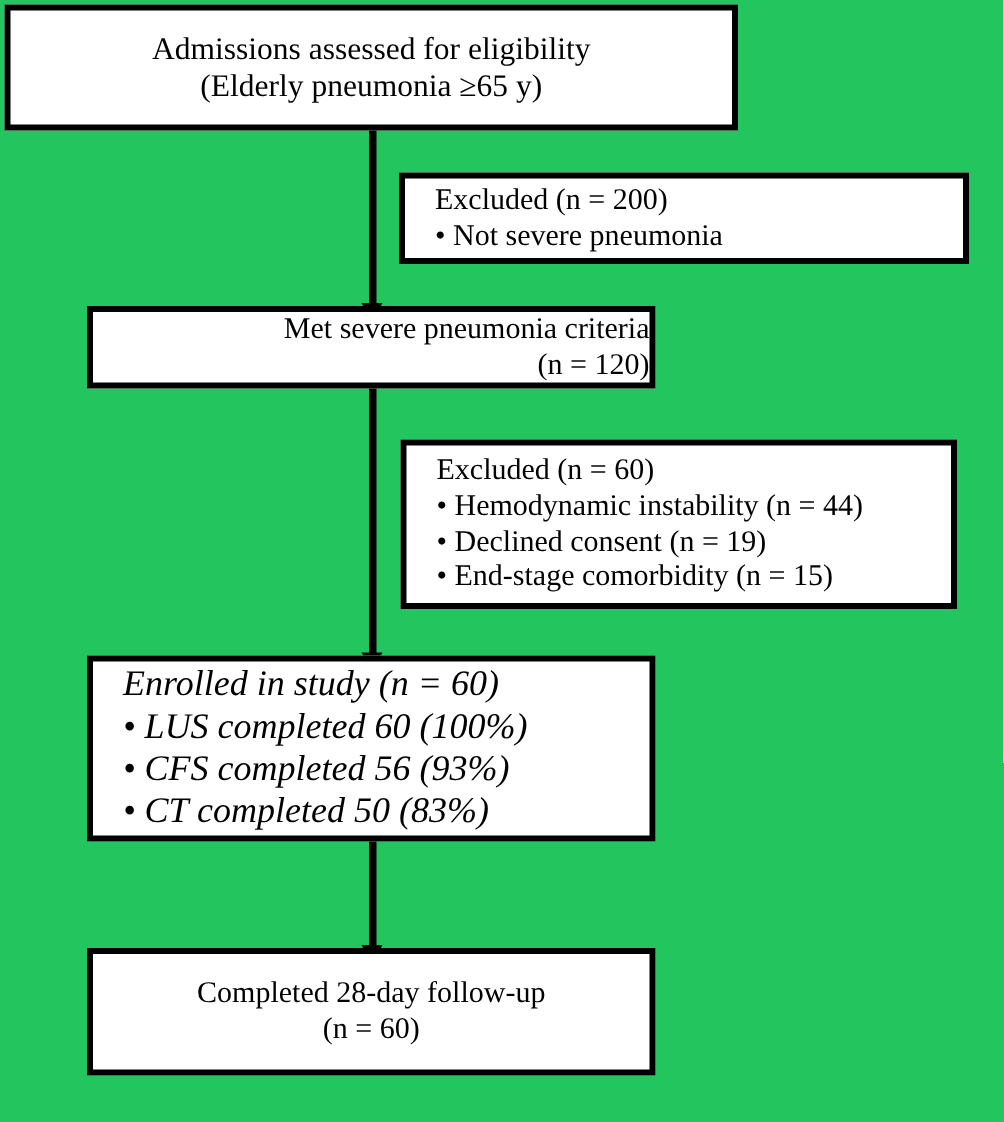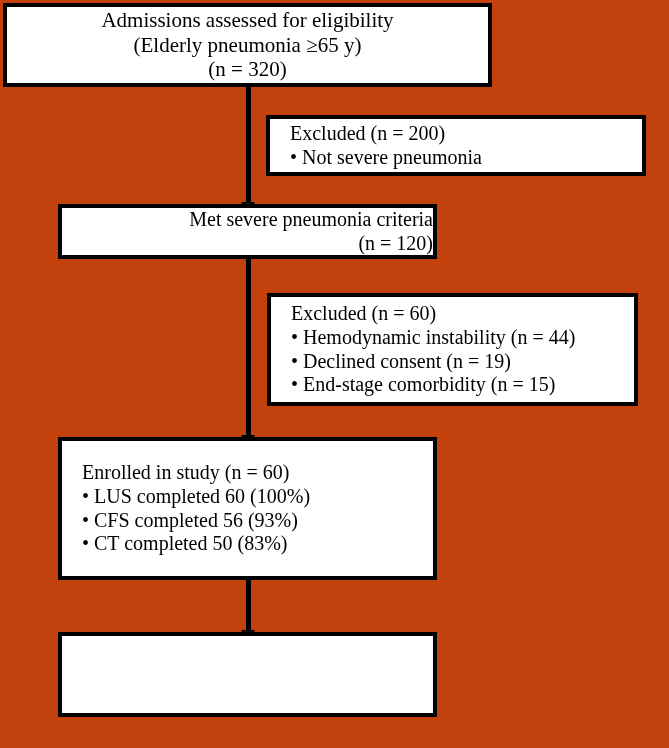--- a/index.html
+++ b/index.html
@@ -9,21 +9,21 @@
     background: #ffffff;
   }
   body {
     font-family: "Liberation Serif", "DejaVu Serif", serif;
     color: #000000;
   }
   #flow-canvas {
     position: relative;
     width: 669px;
     height: 748px;
-    background: #c2410c;
+    background: #22c55e;
     overflow: hidden;
   }
   .fc-box {
     position: absolute;
     box-sizing: border-box;
     background: #ffffff;
     border: 4px solid #000000;
     display: flex;
     flex-direction: column;
     justify-content: center;
@@ -42,21 +42,21 @@
   }
   .align-left .fc-line {
     text-align: left;
   }
 
   
   #box-assessed      { left: 3px;   top: 3px;   width: 489px; height: 84px;  font-size: 21px; }
   #box-excluded-1    { left: 266px; top: 115px; width: 380px; height: 61px;  font-size: 20px; }
   #box-met-criteria  { left: 58px;  top: 204px; width: 379px; height: 55px;  font-size: 20px; align-items: flex-end; }
   #box-excluded-2    { left: 267px; top: 293px; width: 371px; height: 113px; font-size: 20px; }
-  #box-enrolled      { left: 58px;  top: 437px; width: 379px; height: 143px; font-size: 20px; }
+  #box-enrolled      { left: 58px;  top: 437px; width: 379px; height: 124px; font-size: 24px; font-style: italic; }
   #box-completed     { left: 58px;  top: 632px; width: 379px; height: 85px;  font-size: 20px; }
 
   
   .fc-connector {
     position: absolute;
     z-index: 1;
   }
   .fc-stem {
     position: absolute;
     left: 0;
@@ -101,21 +101,20 @@
   </div>
 
   <div class="fc-connector" id="conn-3">
     <div class="fc-stem"></div>
     <div class="fc-arrowhead"></div>
   </div>
 
   <div class="fc-box align-center" id="box-assessed">
     <span class="fc-line">Admissions assessed for eligibility</span>
     <span class="fc-line">(Elderly pneumonia ≥65 y)</span>
-    <span class="fc-line">(n = 320)</span>
   </div>
 
   <div class="fc-box align-left" id="box-excluded-1">
     <span class="fc-line">Excluded (n = 200)</span>
     <span class="fc-line">• Not severe pneumonia</span>
   </div>
 
   <div class="fc-box align-center" id="box-met-criteria">
     <span class="fc-line">Met severe pneumonia criteria</span>
     <span class="fc-line">(n = 120)</span>
@@ -129,15 +128,17 @@
   </div>
 
   <div class="fc-box align-left" id="box-enrolled">
     <span class="fc-line">Enrolled in study (n = 60)</span>
     <span class="fc-line">• LUS completed 60 (100%)</span>
     <span class="fc-line">• CFS completed 56 (93%)</span>
     <span class="fc-line">• CT completed 50 (83%)</span>
   </div>
 
   <div class="fc-box align-center" id="box-completed">
+    <span class="fc-line">Completed 28-day follow-up</span>
+    <span class="fc-line">(n = 60)</span>
   </div>
 
 </div>
 
 </body></html>

